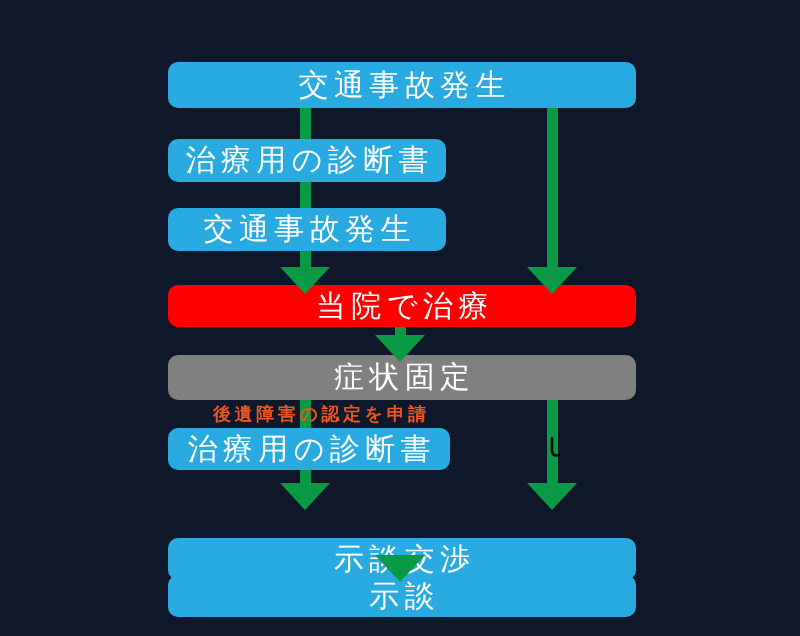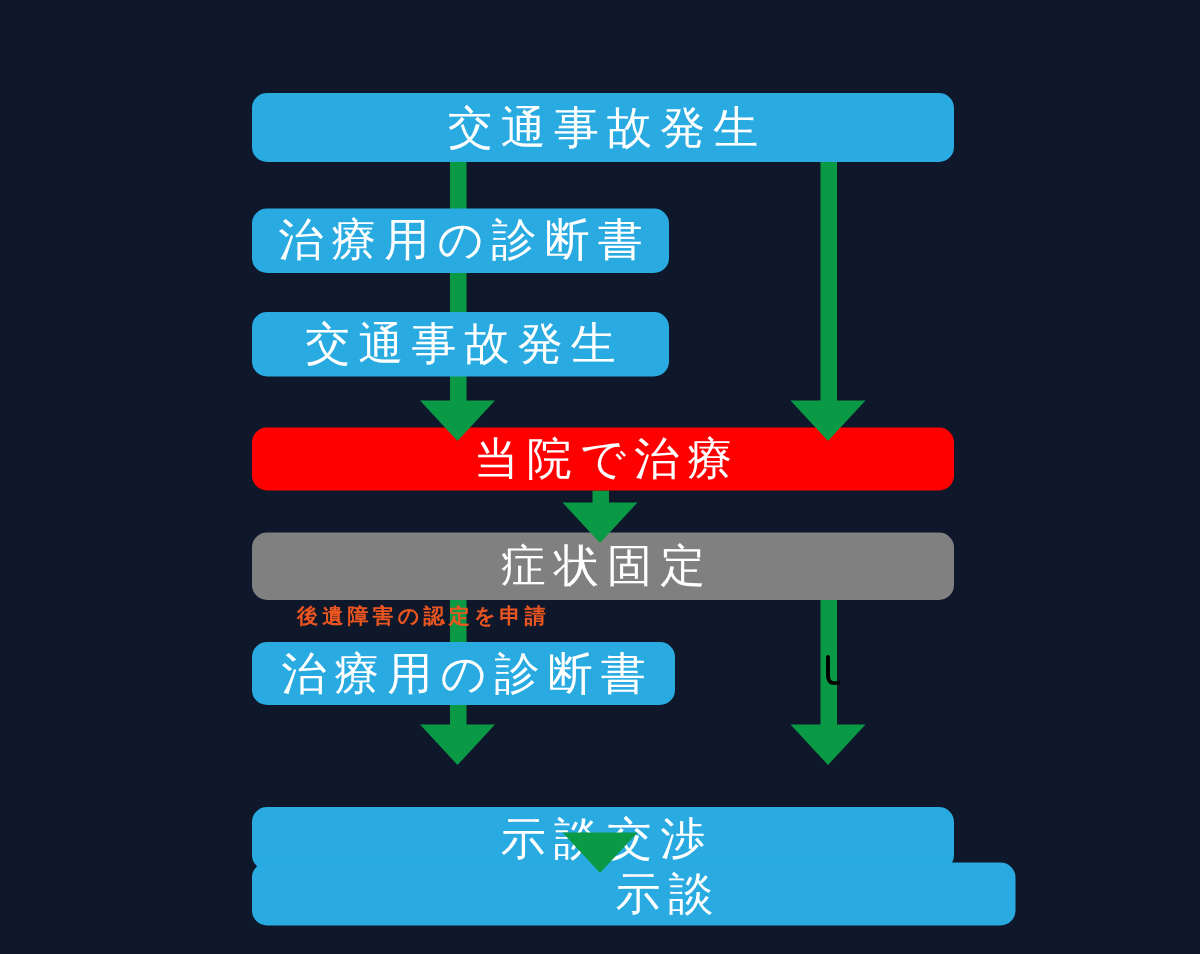--- a/index.html
+++ b/index.html
@@ -18,33 +18,33 @@
   .node.gray { background:#808080; }
   .vline { position:absolute; width:11px; background:#0A9944; z-index:1; }
   .arrowhead {
     position:absolute; width:0; height:0; z-index:3;
     border-left:25px solid transparent;
     border-right:25px solid transparent;
     border-top:27px solid #0A9944;
   }
   .note {
     position:absolute; z-index:3; color:#EA5520; font-weight:bold;
-    font-size:14px; letter-spacing:0.2em; white-space:nowrap;
+    font-size:18px; letter-spacing:0.2em; white-space:nowrap;margin-left:15px;
   }
   .stray { position:absolute; z-index:4; }
 
   
   #n-accident      { left:168px; top:62px;  width:468px; height:46px; }
   #n-injury-cert   { left:168px; top:139px; width:278px; height:43px; }
   #n-medical-cert  { left:168px; top:208px; width:278px; height:43px; }
   #n-treatment     { left:168px; top:285px; width:468px; height:42px; }
   #n-symptom-fixed { left:168px; top:355px; width:468px; height:45px; }
   #n-await-result  { left:168px; top:428px; width:282px; height:42px; }
   #n-negotiation   { left:168px; top:503px; width:468px; height:42px;margin-top:35px; }
-  #n-settlement    { left:168px; top:575px; width:468px; height:42px;padding-left:41px; }
+  #n-settlement    { left:168px; top:575px; width:468px; height:42px; }
 
   
   #line-left-top     { left:300px; top:108px; height:162px; }
   #line-right-top    { left:547px; top:108px; height:162px; }
   #stub-mid-top      { left:395px; top:327px; height:10px;  }
   #line-left-bottom  { left:300px; top:400px; height:84px;  }
   #line-right-bottom { left:547px; top:400px; height:84px;  }
   #stub-mid-bottom   { left:395px; top:545px; height:12px;  }
 
   #ah-left-top     { left:280px; top:267px; }

